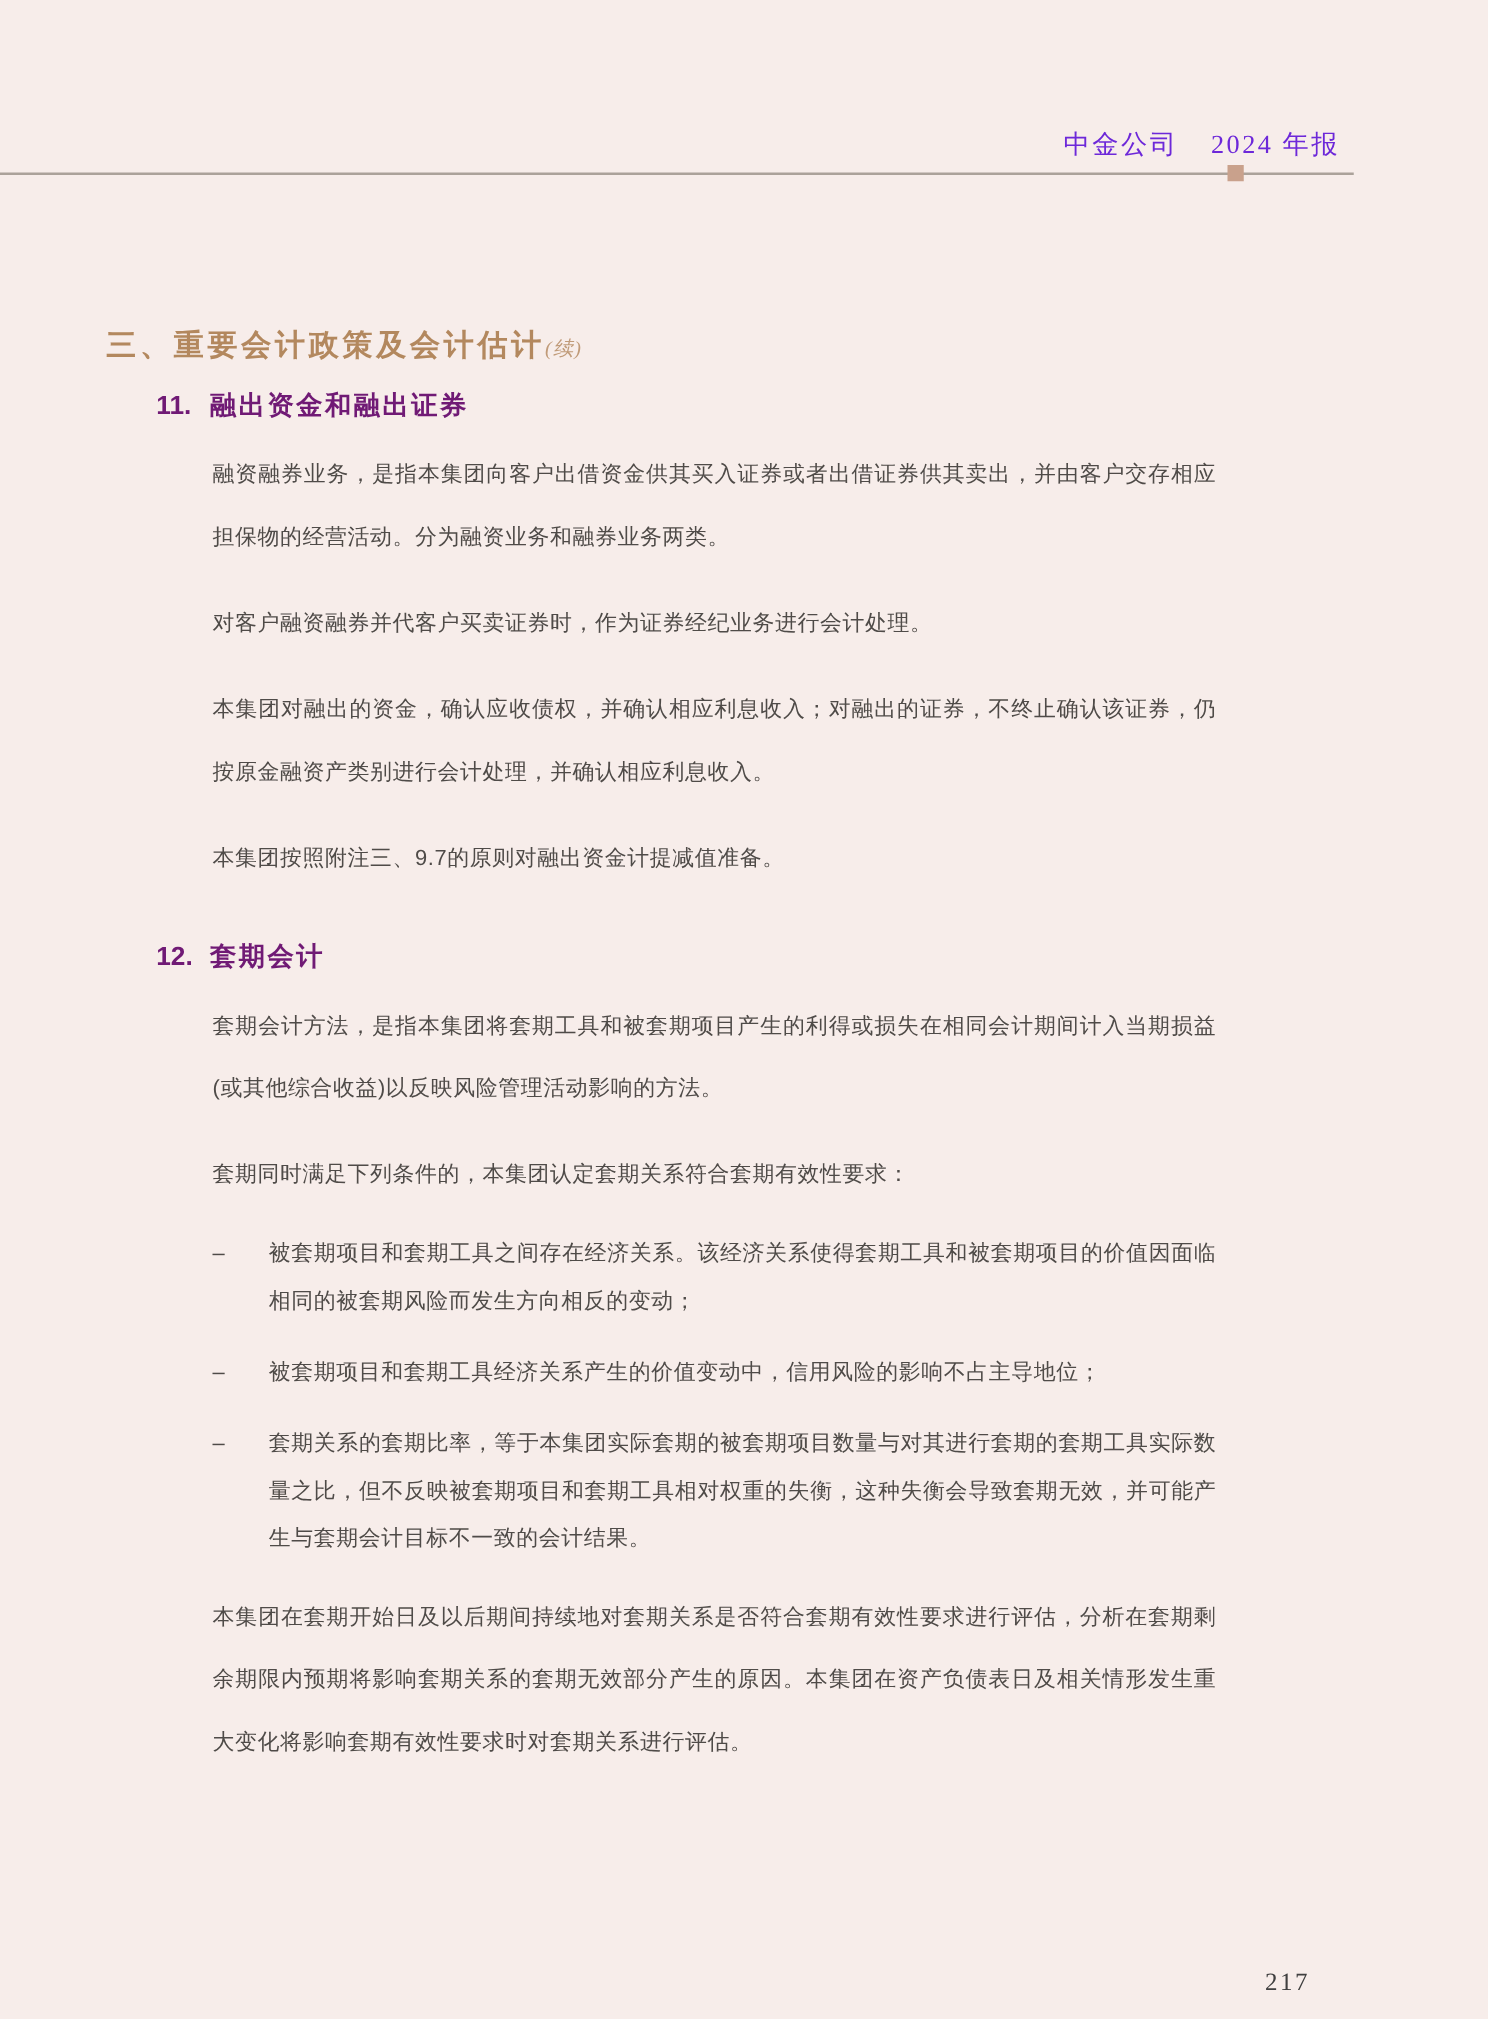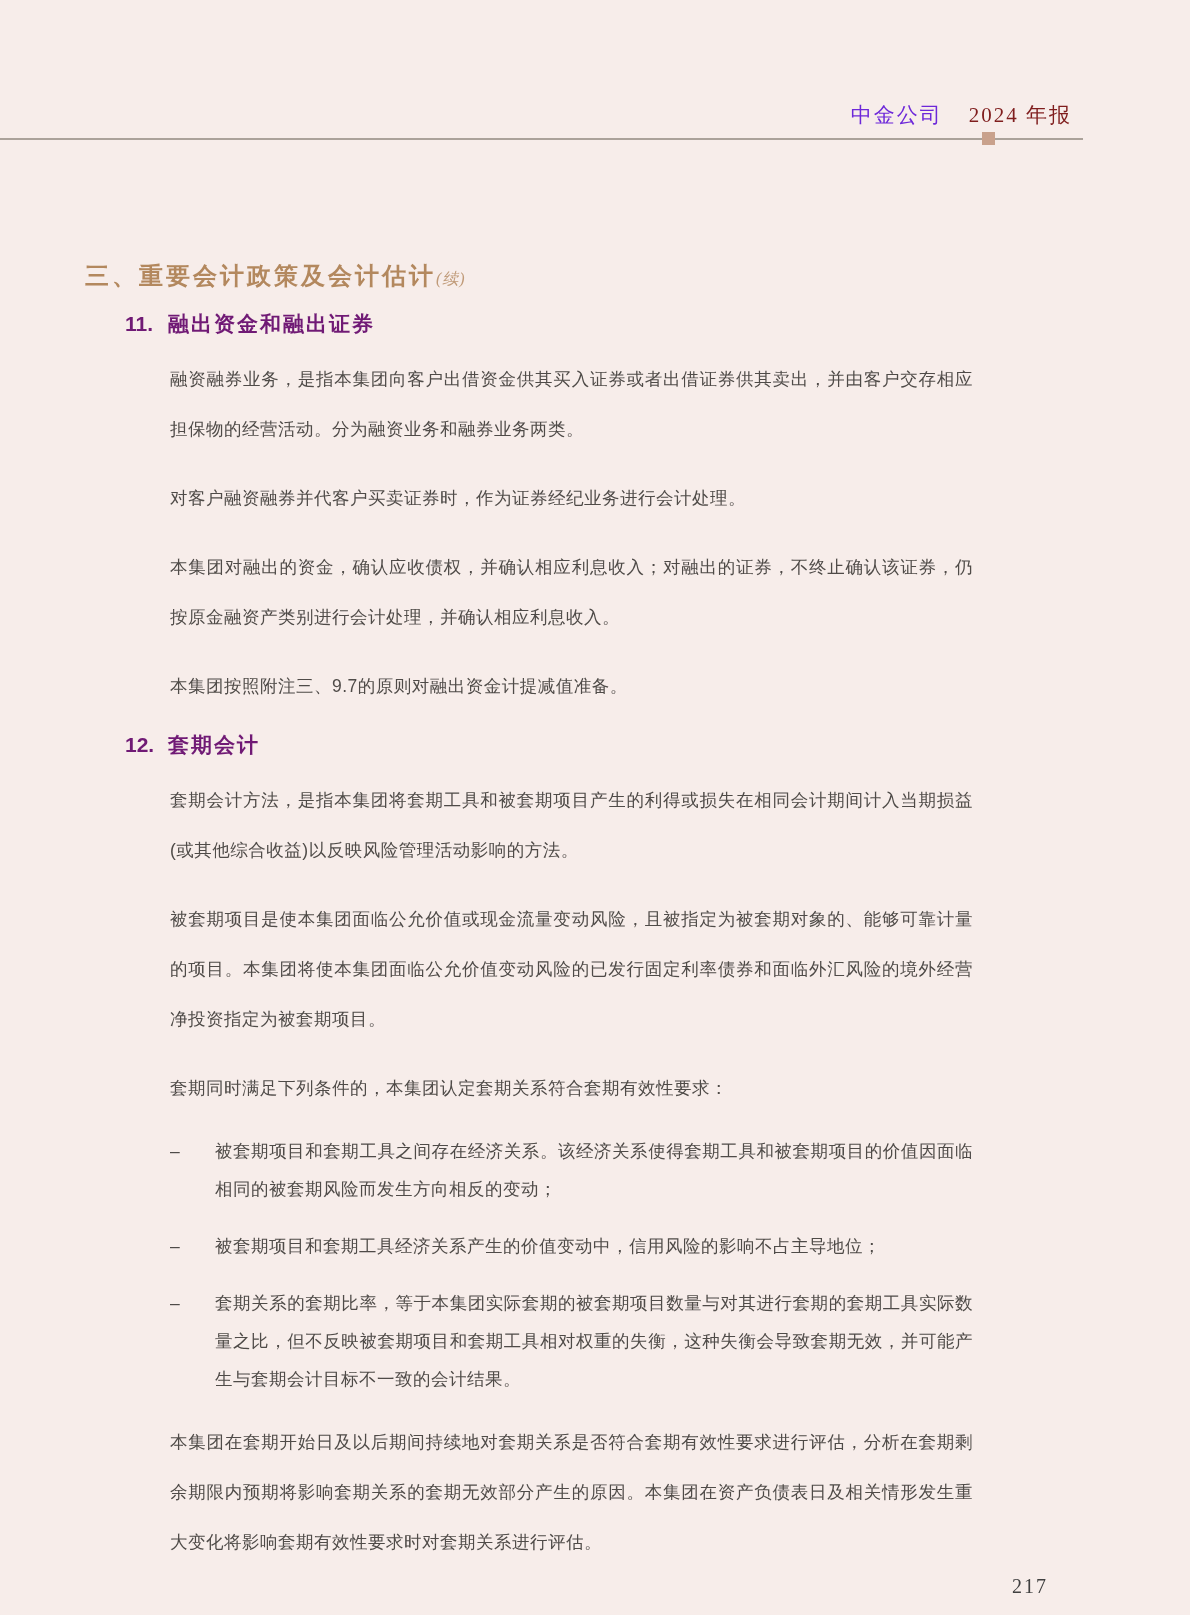--- a/index.html
+++ b/index.html
@@ -13,21 +13,21 @@
   .page { position: absolute; inset: 0; }
 
   
   .page-header {
     position: absolute; top: 101px; right: 118px;
     font-family: "Liberation Serif", serif;
     font-size: 21px; letter-spacing: 2px;
     white-space: nowrap;
   }
   .company { color: #6d28d9; }
-  .report  { color: #7f1d1d; margin-left: 26px; }
+  .report  { color: #6d28d9; margin-left: 26px; }
   .header-rule {
     position: absolute; top: 138px; left: 0;
     width: 1083px; height: 2px; background: #aba29a;
   }
   .header-square {
     position: absolute; top: 132px; left: 982px;
     width: 13px; height: 13px; background: #c9a18c;
   }
 
   
@@ -43,21 +43,21 @@
     font-family: "Liberation Serif", serif; font-style: italic;
     letter-spacing: 1px;
   }
 
   .subsection {
     display: flex; align-items: baseline;
     padding-left: 40px; margin: 0 0 16px 0;
     font-size: 21px; font-weight: bold; color: #701a75;
     letter-spacing: 2px;
   }
-  .subsection.second { margin-top: 20px; }
+  .subsection.second { margin-top: 40px; }
   .sub-number { flex: none; width: 43px; letter-spacing: 0; }
 
   .body-block { padding-left: 85px; width: 888px; box-sizing: border-box; padding-right: 0; }
   .para {
     margin: 0 0 19px 0;
     font-size: 17.5px; line-height: 50px; color: #4f4b48;
     text-align: justify;
     letter-spacing: 0.5px;
   }
   .bullet-item {
@@ -100,21 +100,20 @@
       <p class="para">本集团按照附注三、9.7的原则对融出资金计提减值准备。</p>
     </div>
 
     <div class="subsection second">
       <span class="sub-number">12.</span>
       <span class="sub-title">套期会计</span>
     </div>
 
     <div class="body-block">
       <p class="para">套期会计方法，是指本集团将套期工具和被套期项目产生的利得或损失在相同会计期间计入当期损益(或其他综合收益)以反映风险管理活动影响的方法。</p>
-      <p class="para">被套期项目是使本集团面临公允价值或现金流量变动风险，且被指定为被套期对象的、能够可靠计量的项目。本集团将使本集团面临公允价值变动风险的已发行固定利率债券和面临外汇风险的境外经营净投资指定为被套期项目。</p>
       <p class="para">套期同时满足下列条件的，本集团认定套期关系符合套期有效性要求：</p>
 
       <div class="bullet-item">
         <span class="bullet-dash">–</span>
         <span class="bullet-text">被套期项目和套期工具之间存在经济关系。该经济关系使得套期工具和被套期项目的价值因面临相同的被套期风险而发生方向相反的变动；</span>
       </div>
       <div class="bullet-item">
         <span class="bullet-dash">–</span>
         <span class="bullet-text">被套期项目和套期工具经济关系产生的价值变动中，信用风险的影响不占主导地位；</span>
       </div>

